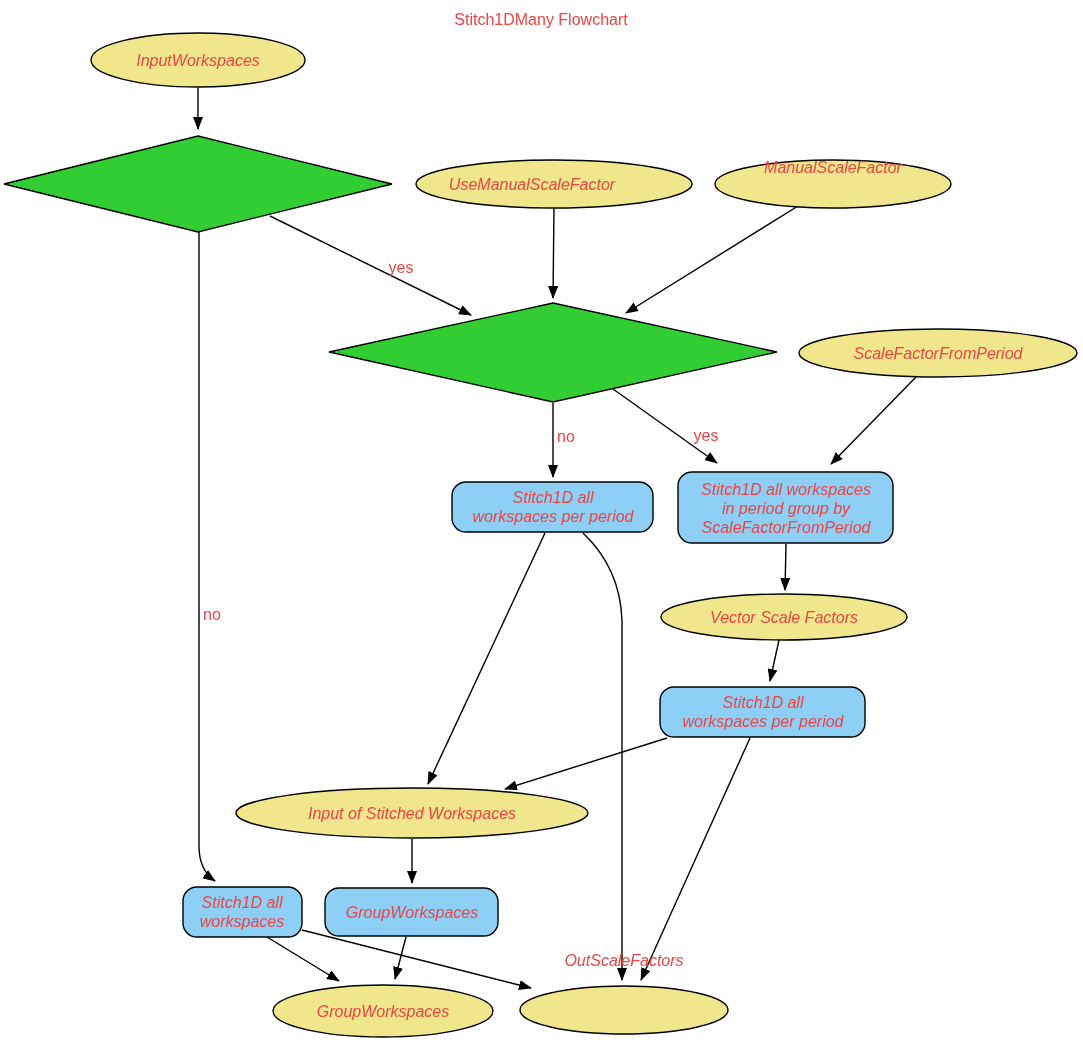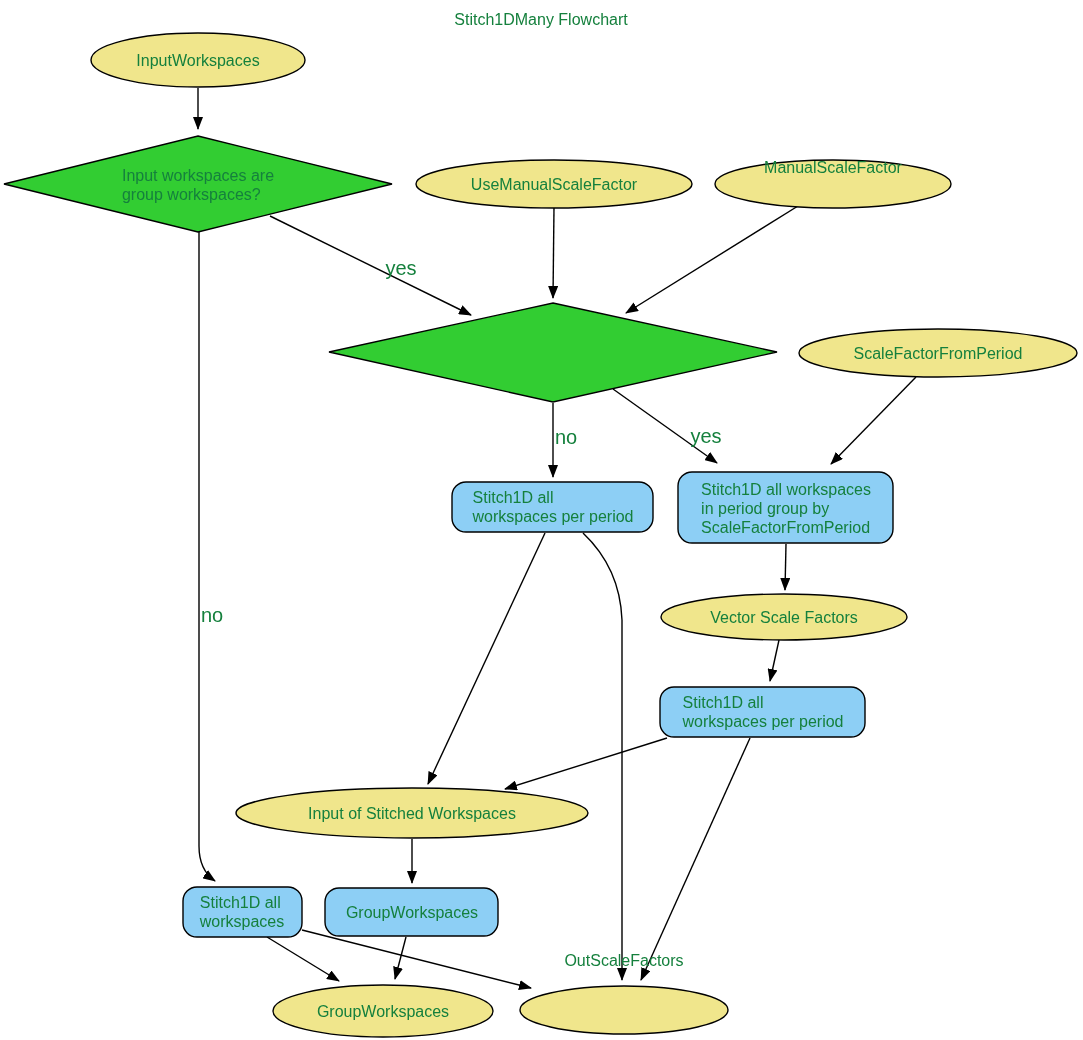--- a/index.html
+++ b/index.html
@@ -1,28 +1,28 @@
 <!DOCTYPE html>
 <html><head>
 <meta charset="utf-8">
 <style>
   html,body{margin:0;padding:0;background:#fff;}
   .canvas{
     position:relative;width:1083px;height:1040px;background:#ffffff;
-    font-family:"Liberation Sans",sans-serif;color:#15803d;overflow:hidden;
+    font-family:"Liberation Sans",sans-serif;color:#ef4444;overflow:hidden;
   }
   .canvas svg{position:absolute;left:0;top:0;}
   .lbl{
     position:absolute;transform:translate(-50%,-50%);
-    font-size:16px;line-height:19px;text-align:left;white-space:nowrap;
+    font-size:16px;line-height:19px;text-align:center;white-space:nowrap;font-style:italic;
   }
   .lbl div{white-space:nowrap;}
   .elbl{
     position:absolute;transform:translate(-50%,-50%);
-    font-size:20px;white-space:nowrap;
+    font-size:16px;white-space:nowrap;
   }
   .title{
     position:absolute;transform:translate(-50%,-50%);
     font-size:16px;white-space:nowrap;
   }
 </style>
 </head>
 <body>
 
 <div class="canvas">
@@ -71,26 +71,22 @@
       <rect x="325" y="888" width="173" height="48" rx="14" fill="#8DCFF5"></rect>
       <ellipse cx="383" cy="1011" rx="110" ry="26" fill="#F0E68C"></ellipse>
       <ellipse cx="624" cy="1010" rx="104" ry="24" fill="#F0E68C"></ellipse>
     </g>
   </svg>
 
   <div class="title" style="left:541px;top:20px">Stitch1DMany Flowchart</div>
 
   <div class="lbl" style="left:198px;top:60px">InputWorkspaces</div>
 
-  <div class="lbl" style="left:198px;top:185px">
-    <div>Input workspaces are</div>
-    <div>group workspaces?</div>
-  </div>
 
-  <div class="lbl" style="left:554px;top:184px">UseManualScaleFactor</div>
+  <div class="lbl" style="left:532px;top:184px">UseManualScaleFactor</div>
   <div class="lbl" style="left:833px;top:167px">ManualScaleFactor</div>
 
 
   <div class="lbl" style="left:938px;top:353px">ScaleFactorFromPeriod</div>
 
   <div class="lbl" style="left:553px;top:507px">
     <div>Stitch1D all</div>
     <div>workspaces per period</div>
   </div>
 

